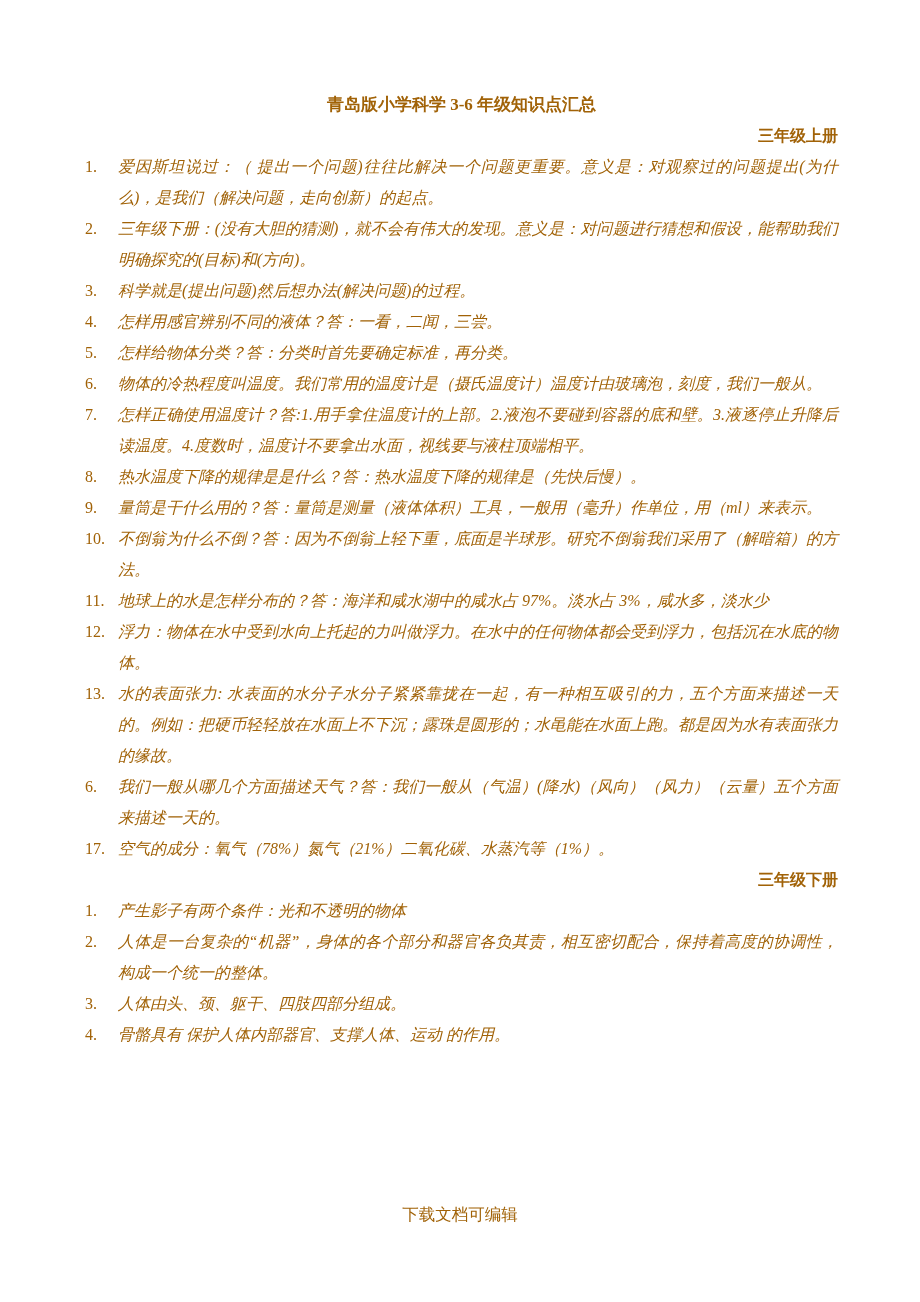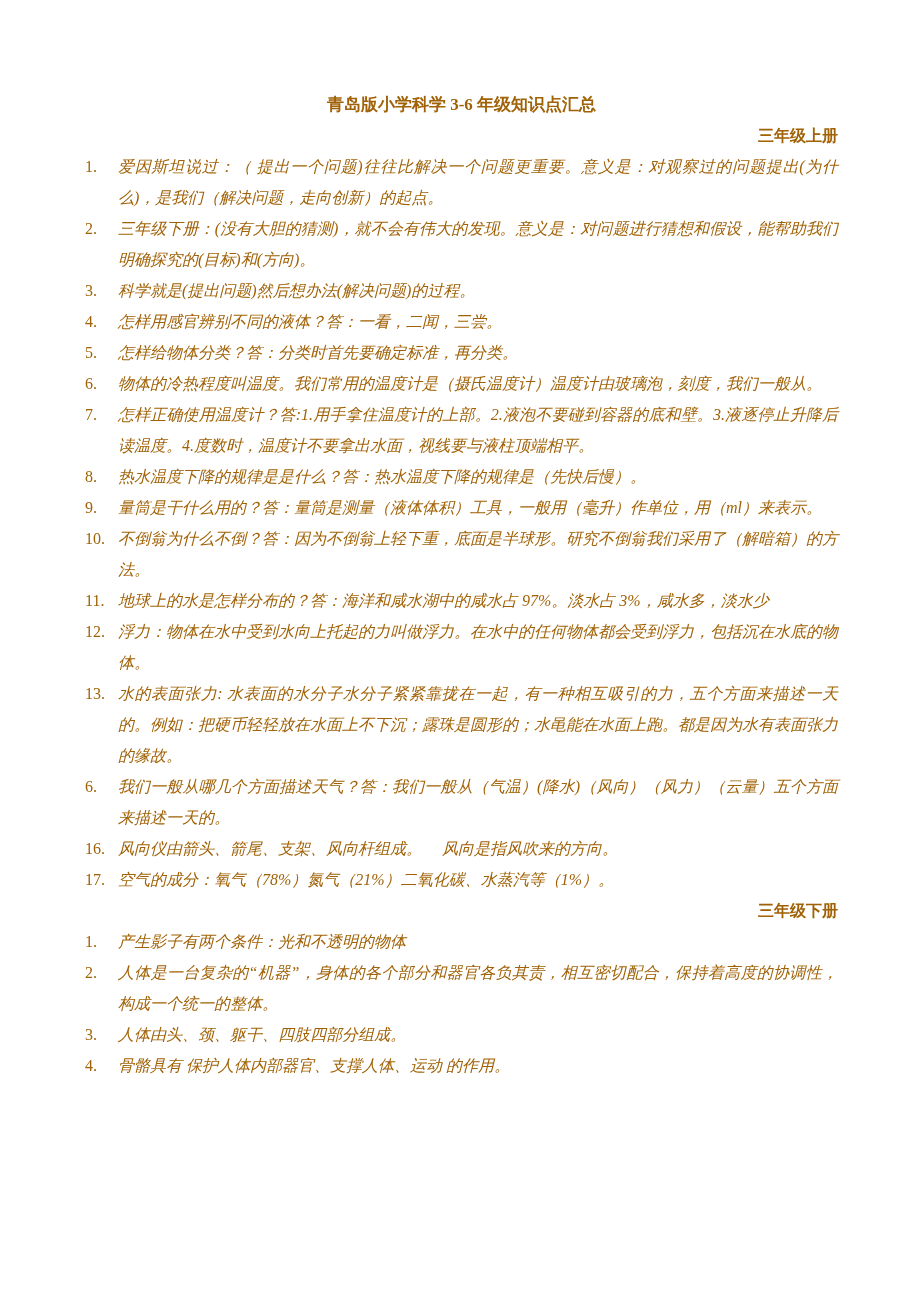--- a/index.html
+++ b/index.html
@@ -112,24 +112,20 @@
         </div>
       <div class="row">
           <span class="num">13.</span>
           <span class="txt">水的表面张力: 水表面的水分子水分子紧紧靠拢在一起，有一种相互吸引的力，五个方面来描述一天的。例如：把硬币轻轻放在水面上不下沉；露珠是圆形的；水黾能在水面上跑。都是因为水有表面张力的缘故。</span>
         </div>
       <div class="row">
           <span class="num">6.</span>
           <span class="txt">我们一般从哪几个方面描述天气？答：我们一般从（气温）(降水)（风向）（风力）（云量）五个方面来描述一天的。</span>
         </div>
       <div class="row">
-          <span class="num">16.</span>
-          <span class="txt">风向仪由箭头、箭尾、支架、风向杆组成。　 风向是指风吹来的方向。</span>
-        </div>
-      <div class="row">
           <span class="num">17.</span>
           <span class="txt">空气的成分：氧气（78%）氮气（21%）二氧化碳、水蒸汽等（1%）。</span>
         </div>
     </div>
 
     <div class="section-heading">三年级下册</div>
 
     <div>
       <div class="row">
           <span class="num">1.</span>
@@ -144,13 +140,14 @@
           <span class="txt">人体由头、颈、躯干、四肢四部分组成。</span>
         </div>
       <div class="row">
           <span class="num">4.</span>
           <span class="txt">骨骼具有 保护人体内部器官、支撑人体、运动 的作用。</span>
         </div>
     </div>
 
   </div>
 
+  <div class="footer">下载文档可编辑</div>
 </div>
 
 </body></html>

